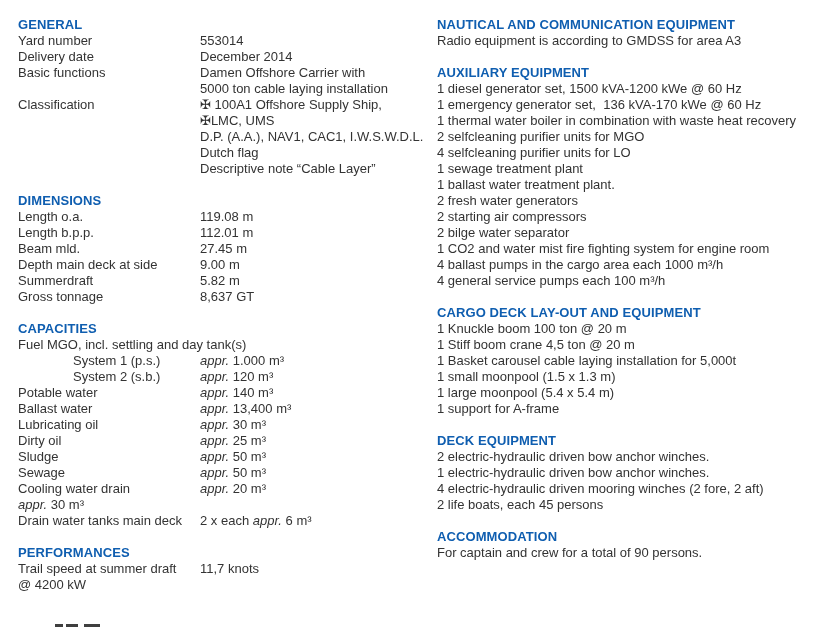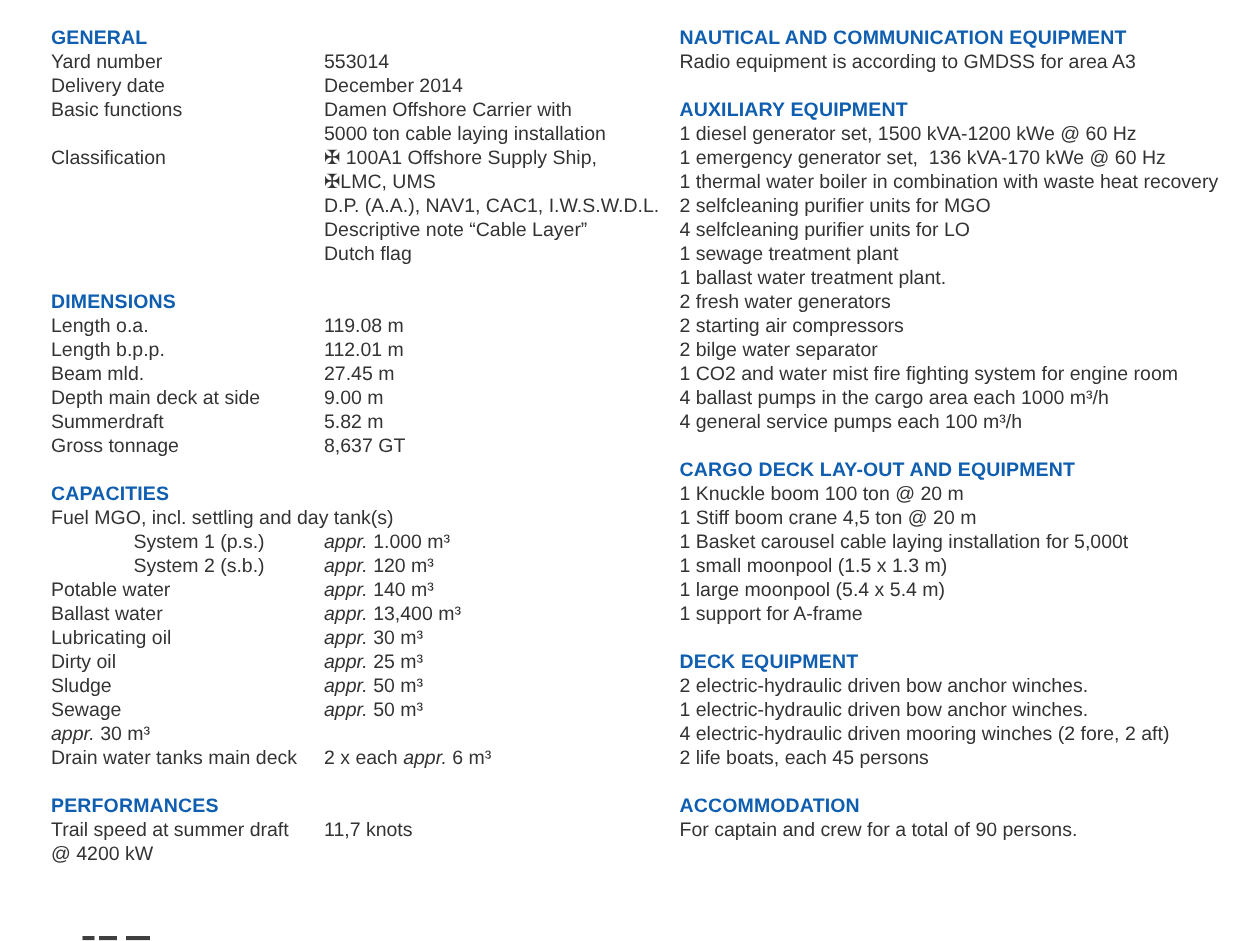--- a/index.html
+++ b/index.html
@@ -9,21 +9,21 @@
     height: 627px;
     background: #ffffff;
     overflow: hidden;
     font-family: "Liberation Sans", sans-serif;
     font-size: 13px;
     color: #333333;
   }
   .col { position: absolute; top: 17px; }
   .col-left  { left: 18px;  width: 414px; }
   .col-right { left: 437px; width: 392px; }
-  section { margin: 0 0 16px 16px; }
+  section { margin: 0 0 16px 0; }
   h2 {
     margin: 0;
     font-size: 13px;
     font-weight: bold;
     line-height: 16px;
     color: #0f5eb0;
     letter-spacing: 0.1px;
     white-space: pre;
   }
   .row { display: flex; line-height: 16px; white-space: pre; align-items: center; }
@@ -43,22 +43,22 @@
   <div class="col col-left" id="col-left">
       <section>
         <h2>GENERAL</h2>
         <div class="row"><span class="label">Yard number</span><span class="value">553014</span></div>
         <div class="row"><span class="label">Delivery date</span><span class="value">December 2014</span></div>
         <div class="row"><span class="label">Basic functions</span><span class="value">Damen Offshore Carrier with</span></div>
         <div class="row"><span class="label"></span><span class="value">5000 ton cable laying installation</span></div>
         <div class="row"><span class="label">Classification</span><span class="value">✠ 100A1 Offshore Supply Ship,</span></div>
         <div class="row"><span class="label"></span><span class="value">✠LMC, UMS</span></div>
         <div class="row"><span class="label"></span><span class="value">D.P. (A.A.), NAV1, CAC1, I.W.S.W.D.L.</span></div>
+        <div class="row"><span class="label"></span><span class="value">Dutch flag</span></div>
         <div class="row"><span class="label"></span><span class="value">Descriptive note “Cable Layer”</span></div>
-        <div class="row"><span class="label"></span><span class="value">Dutch flag</span></div>
       </section>
       <section>
         <h2>DIMENSIONS</h2>
         <div class="row"><span class="label">Length o.a.</span><span class="value">119.08 m</span></div>
         <div class="row"><span class="label">Length b.p.p.</span><span class="value">112.01 m</span></div>
         <div class="row"><span class="label">Beam mld.</span><span class="value">27.45 m</span></div>
         <div class="row"><span class="label">Depth main deck at side</span><span class="value">9.00 m</span></div>
         <div class="row"><span class="label">Summerdraft</span><span class="value">5.82 m</span></div>
         <div class="row"><span class="label">Gross tonnage</span><span class="value">8,637 GT</span></div>
       </section>
@@ -66,20 +66,21 @@
         <h2>CAPACITIES</h2>
         <div class="row">Fuel MGO, incl. settling and day tank(s)</div>
         <div class="row indent"><span class="label">System 1 (p.s.)</span><span class="value"><i>appr.</i> 1.000 m³</span></div>
         <div class="row indent"><span class="label">System 2 (s.b.)</span><span class="value"><i>appr.</i> 120 m³</span></div>
         <div class="row"><span class="label">Potable water</span><span class="value"><i>appr.</i> 140 m³</span></div>
         <div class="row"><span class="label">Ballast water</span><span class="value"><i>appr.</i> 13,400 m³</span></div>
         <div class="row"><span class="label">Lubricating oil</span><span class="value"><i>appr.</i> 30 m³</span></div>
         <div class="row"><span class="label">Dirty oil</span><span class="value"><i>appr.</i> 25 m³</span></div>
         <div class="row"><span class="label">Sludge</span><span class="value"><i>appr.</i> 50 m³</span></div>
         <div class="row"><span class="label">Sewage</span><span class="value"><i>appr.</i> 50 m³</span></div>
+        <div class="row"><span class="label">Cooling water drain</span><span class="value"><i>appr.</i> 20 m³</span></div>
         <div class="row"><span class="value"><i>appr.</i> 30 m³</span></div>
         <div class="row"><span class="label">Drain water tanks main deck</span><span class="value">2 x each <i>appr.</i> 6 m³</span></div>
       </section>
       <section>
         <h2>PERFORMANCES</h2>
         <div class="row"><span class="label">Trail speed at summer draft</span><span class="value">11,7 knots</span></div>
         <div class="row"><span class="label">@ 4200 kW</span><span class="value"></span></div>
       </section>
     </div>
   <div class="col col-right" id="col-right">

